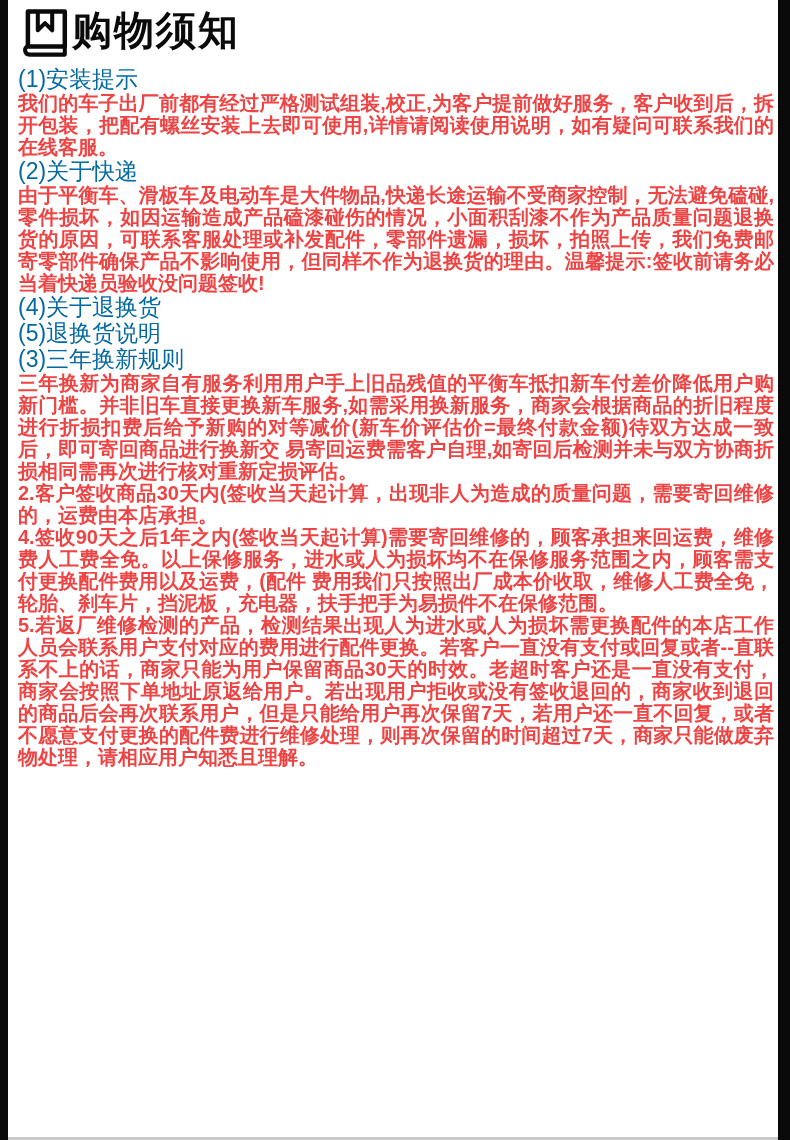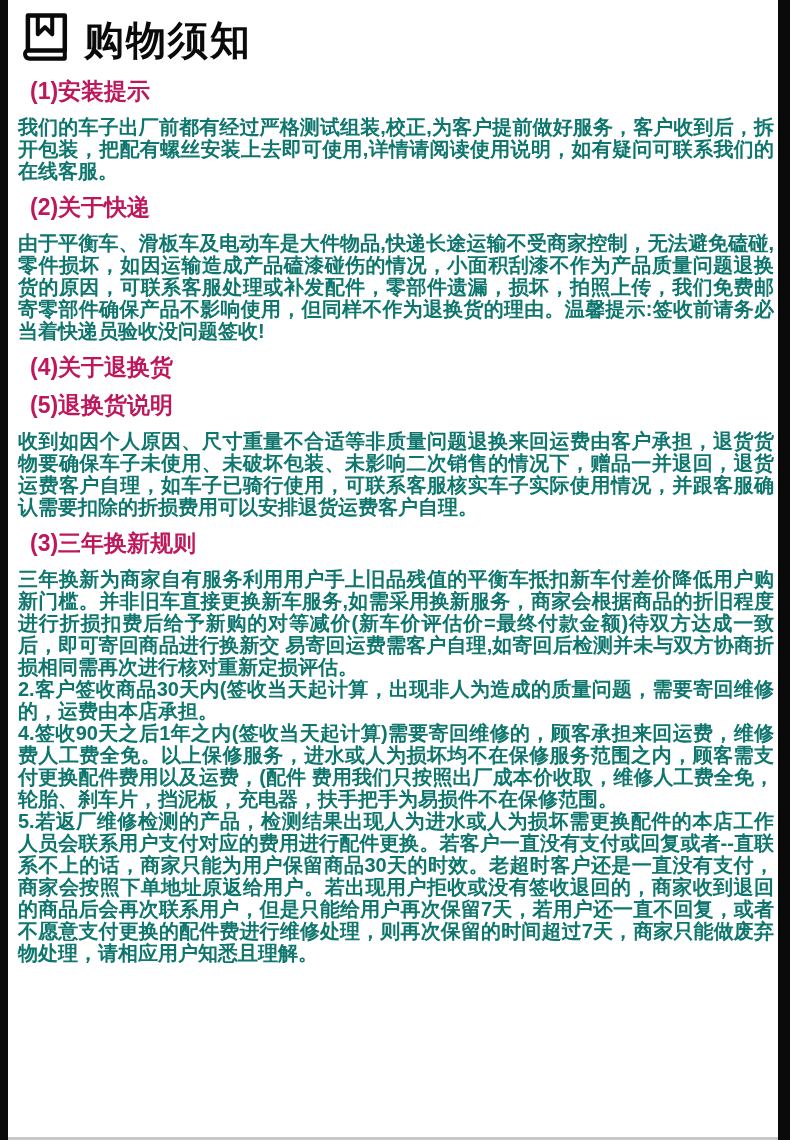--- a/index.html
+++ b/index.html
@@ -10,36 +10,36 @@
     color: #111111;
     overflow: hidden;
   }
   .page { position: relative; width: 790px; height: 1140px; background: #ffffff; overflow: hidden; }
   .edge-bar { position: absolute; top: 0; bottom: 0; background: #0a0a0a; }
   .edge-bar.left  { left: 0; width: 8px; }
   .edge-bar.right { right: 0; width: 12px; }
   .bottom-seam { position: absolute; left: 8px; right: 12px; bottom: 0; height: 3px; background: #c9c9c9; }
   .content { position: absolute; left: 18px; right: 16px; top: 0; }
   header.notice-header {
-    display: flex; align-items: flex-end; gap: 12px;
+    display: flex; align-items: flex-start; 
     padding: 6px 0 2px 0; height: 58px;
   }
   .book-icon { width: 54px; height: 54px; flex: 0 0 auto; display: block; }
   h1.page-title {
     margin: 0; font-size: 40px; line-height: 48px;
     font-weight: 900; letter-spacing: 2px; color: #0a0a0a;
   }
   section.notice-section { margin: 0; }
   h2.section-heading {
-    margin: 12px; font-size: 23px; line-height: 26px;
-    font-weight: 700; color: #be185d;
+    margin: 0; font-size: 23px; line-height: 26px;
+    font-weight: 400; color: #0369a1;
   }
   p.section-paragraph {
     margin: 0; font-size: 20px; line-height: 22px;
-    font-weight: 700; color: #0f766e;
+    font-weight: 700; color: #ef4444;
     text-align: justify; word-break: break-all;
   }
 </style>
 </head>
 <body>
 
 <div class="page">
   <div class="edge-bar left"></div>
   <div class="edge-bar right"></div>
 
@@ -66,21 +66,20 @@
     <section class="notice-section">
       <p class="section-paragraph">由于平衡车、滑板车及电动车是大件物品,快递长途运输不受商家控制，无法避免磕碰,零件损坏，如因运输造成产品磕漆碰伤的情况，小面积刮漆不作为产品质量问题退换货的原因，可联系客服处理或补发配件，零部件遗漏，损坏，拍照上传，我们免费邮寄零部件确保产品不影响使用，但同样不作为退换货的理由。温馨提示:签收前请务必当着快递员验收没问题签收!</p>
     </section>
 
     <section class="notice-section">
       <h2 class="section-heading">(4)关于退换货</h2>
     </section>
 
     <section class="notice-section">
       <h2 class="section-heading">(5)退换货说明</h2>
-      <p class="section-paragraph">收到如因个人原因、尺寸重量不合适等非质量问题退换来回运费由客户承担，退货货物要确保车子未使用、未破坏包装、未影响二次销售的情况下，赠品一并退回，退货运费客户自理，如车子已骑行使用，可联系客服核实车子实际使用情况，并跟客服确认需要扣除的折损费用可以安排退货运费客户自理。</p>
     </section>
 
     <section class="notice-section">
       <h2 class="section-heading">(3)三年换新规则</h2>
       <p class="section-paragraph">三年换新为商家自有服务利用用户手上旧品残值的平衡车抵扣新车付差价降低用户购新门槛。并非旧车直接更换新车服务,如需采用换新服务，商家会根据商品的折旧程度进行折损扣费后给予新购的对等减价(新车价评估价=最终付款金额)待双方达成一致后，即可寄回商品进行换新交 易寄回运费需客户自理,如寄回后检测并未与双方协商折损相同需再次进行核对重新定损评估。</p>
     </section>
 
     <section class="notice-section">
       <p class="section-paragraph">2.客户签收商品30天内(签收当天起计算，出现非人为造成的质量问题，需要寄回维修的，运费由本店承担。</p>
       <p class="section-paragraph">4.签收90天之后1年之内(签收当天起计算)需要寄回维修的，顾客承担来回运费，维修费人工费全免。以上保修服务，进水或人为损坏均不在保修服务范围之内，顾客需支付更换配件费用以及运费，(配件 费用我们只按照出厂成本价收取，维修人工费全免，轮胎、刹车片，挡泥板，充电器，扶手把手为易损件不在保修范围。</p>

